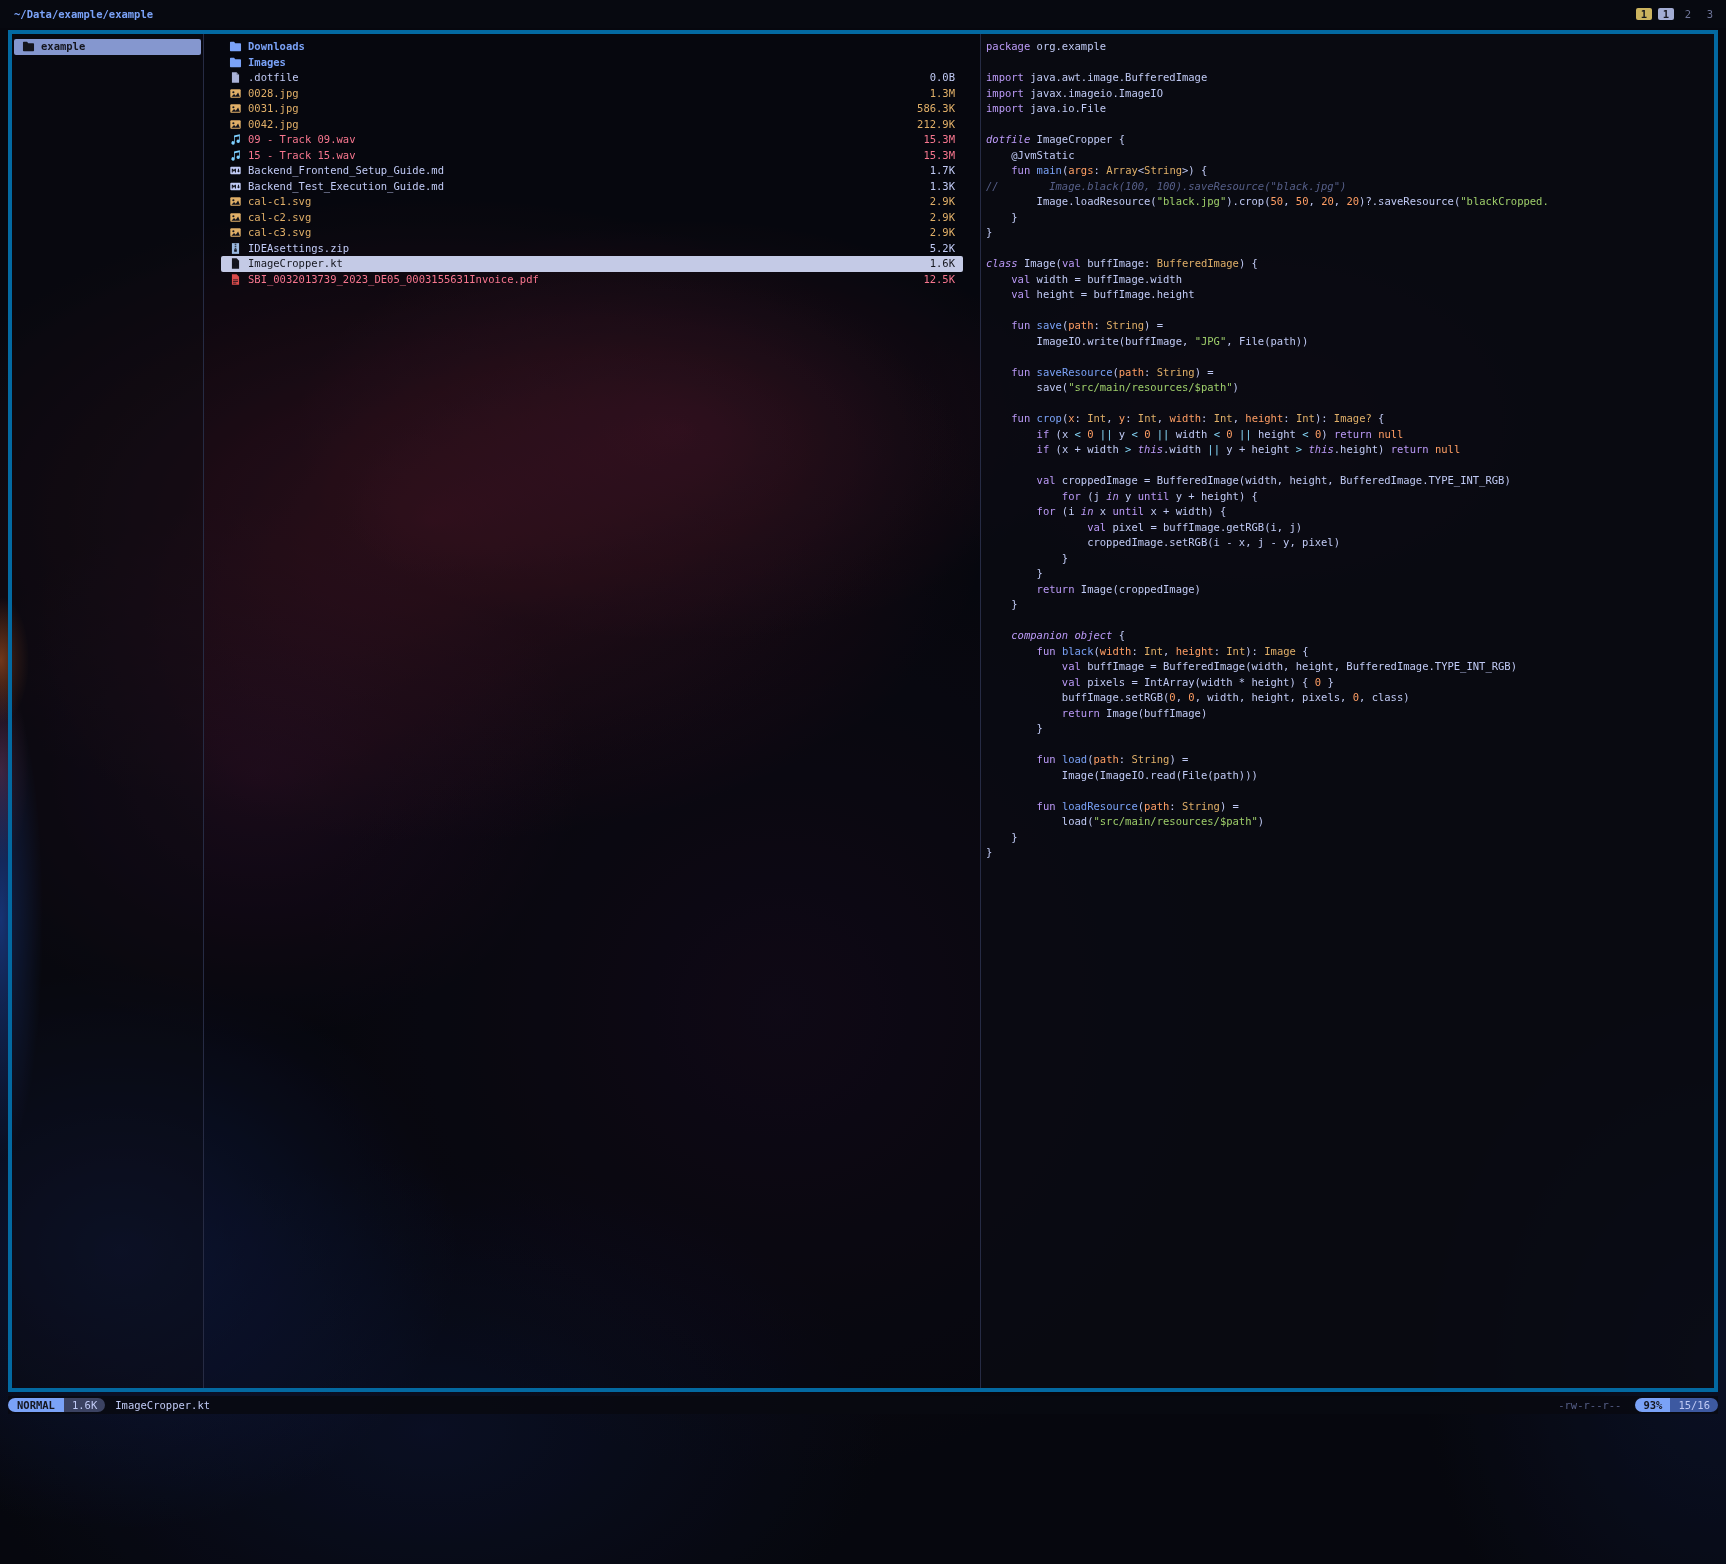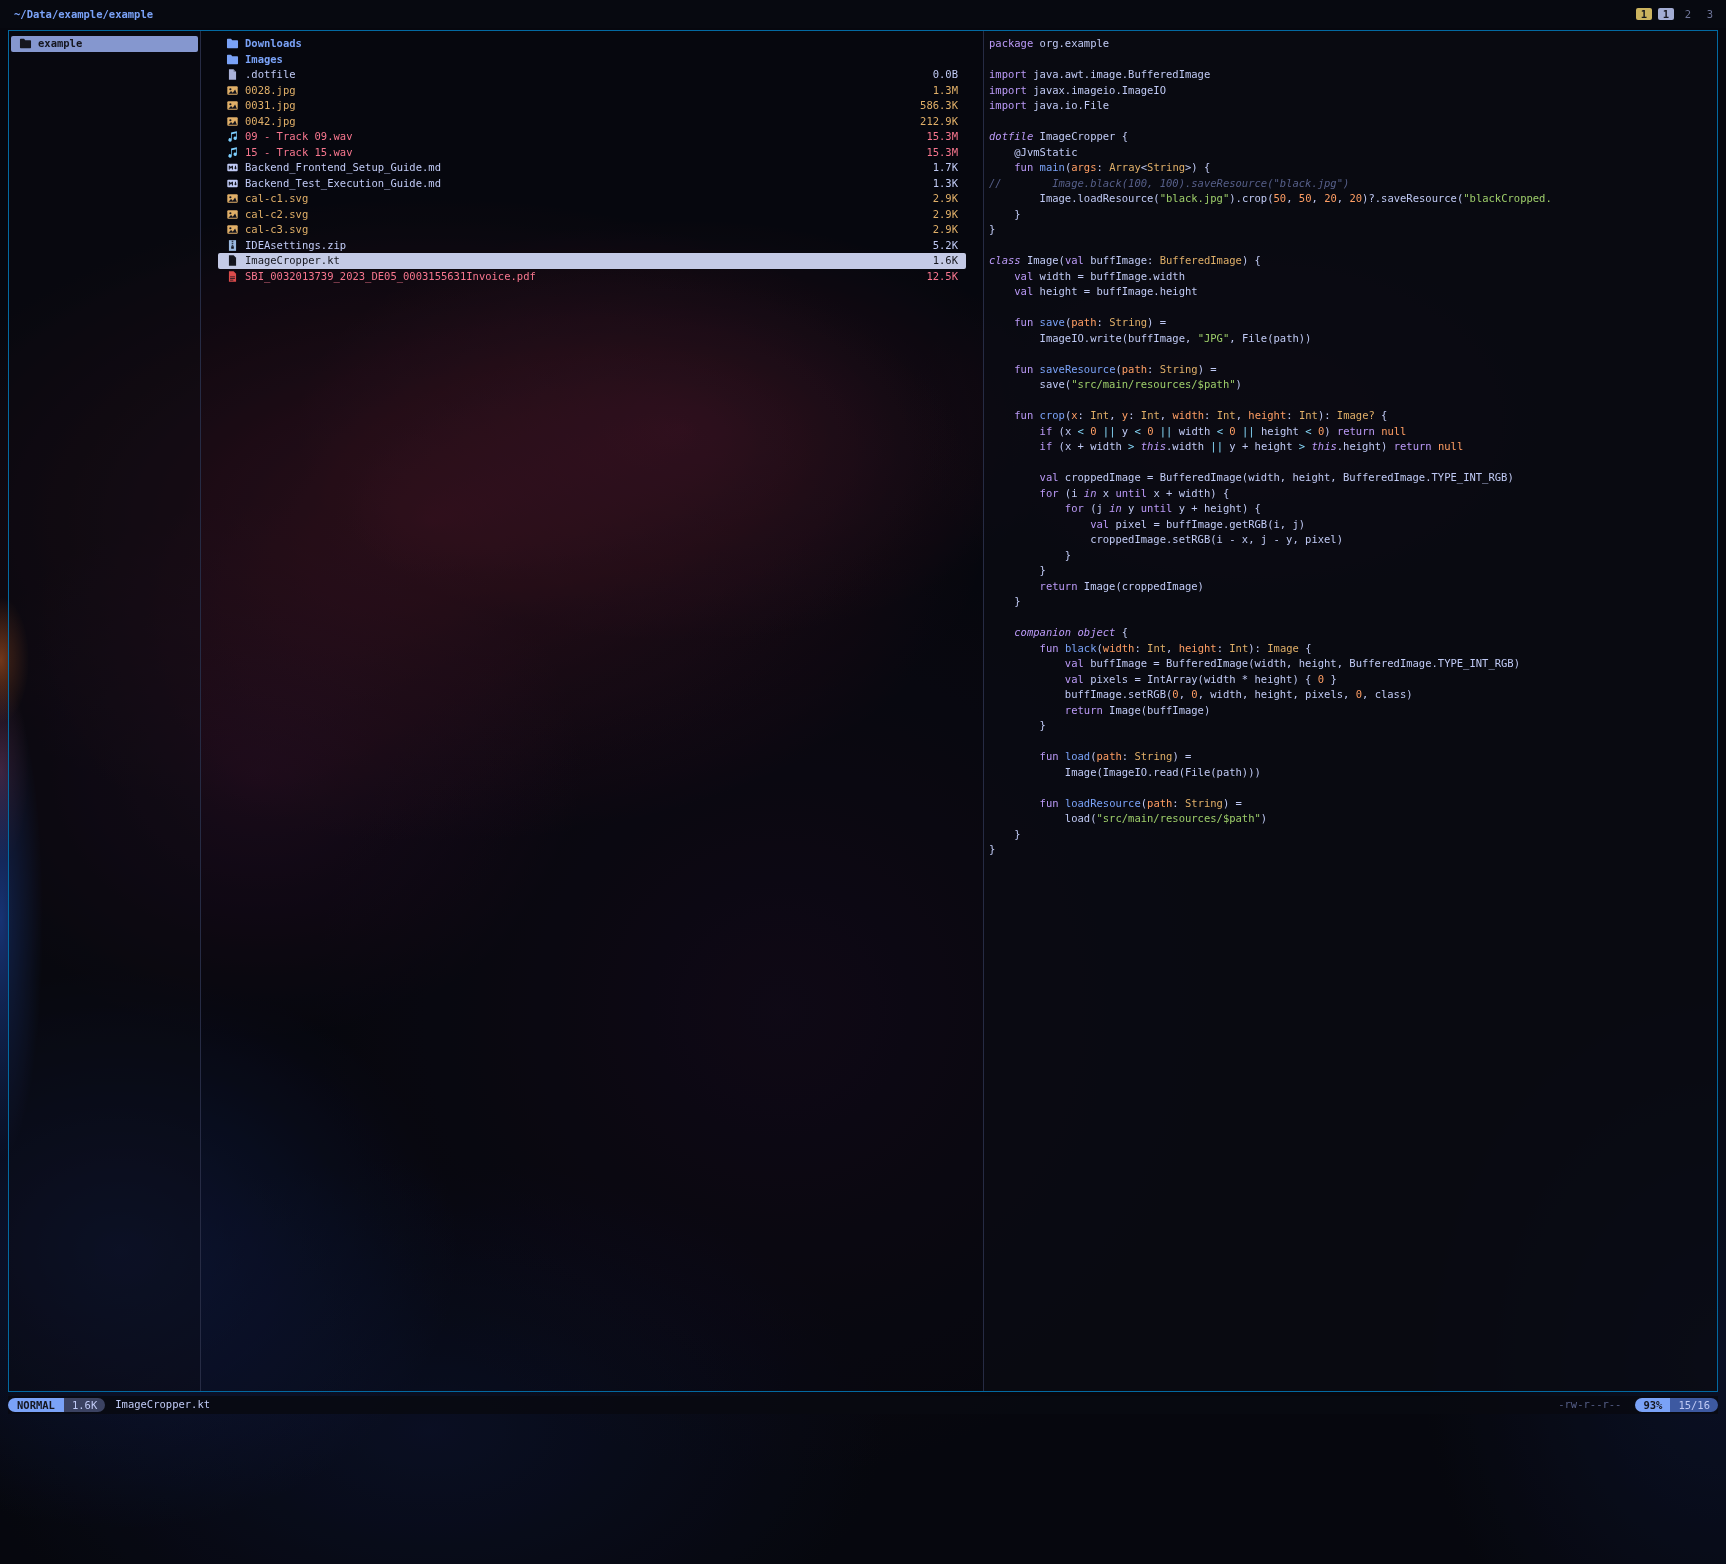--- a/index.html
+++ b/index.html
@@ -26,21 +26,21 @@
   
   .topbar{position:absolute;left:0;top:0;width:100%;height:28px;display:flex;align-items:center;
     padding:0 8px 0 14px;background:rgba(8,9,16,.85)}
   .path{color:#7aa2f7;font-weight:700}
   .tabs{margin-left:auto;display:flex;gap:6px}
   .tab{min-width:16px;text-align:center;padding:0 4px;border-radius:2px;color:#6d7397;cursor:default}
   .tab-hl1{background:#cbb35f;color:#15161e;font-weight:700}
   .tab-hl2{background:#a3add4;color:#15161e;font-weight:700}
 
   
-  .main{position:absolute;left:8px;top:30px;width:1710px;height:1362px;display:flex;border:1px solid #0369a1}
+  .main{position:absolute;left:8px;top:30px;width:1710px;height:1362px;display:flex;border:4px solid #0369a1}
   .pane{padding-top:5px;overflow:hidden}
   .parent{width:192px;border-right:1px solid #262b44;background:rgba(10,11,18,.45)}
   .files{flex:1;border-right:1px solid #262b44;background:rgba(10,11,18,.12)}
   .preview{width:733px;background:rgba(10,11,19,.80);padding:5px 0 0 5px}
 
   .row,.frow{height:15.5px;line-height:15.5px;display:flex;align-items:center;padding:0 8px;white-space:nowrap}
   .icon{width:13px;height:13px;display:inline-block;margin-right:6px;flex:0 0 13px}
   .icon svg{width:13px;height:13px;display:block}
   .fname{overflow:hidden}
   .fsize{margin-left:auto;padding-left:8px}
@@ -78,21 +78,21 @@
   .t-pr{color:#ff9e64}
   .t-st{color:#9ece6a}
   .t-nm{color:#ff9e64}
   .t-cm{color:#565f89;font-style:italic}
   .t-op{color:#89ddff}
   .t-pl{color:#c0caf5}
 
   
   .statusbar{position:absolute;left:8px;top:1396px;width:1710px;height:18px;display:flex;align-items:center;
     background:rgba(8,9,16,.85)}
-  .sb-left,.sb-right{display:flex;align-items:flex-start}
+  .sb-left,.sb-right{display:flex;align-items:center}
   .sb-right{margin-left:auto}
   .sb-mode{background:#7aa2f7;color:#15161e;font-weight:700;padding:1px 9px;border-radius:8px 0 0 8px}
   .sb-size{background:#3b4261;color:#c0caf5;padding:1px 8px;border-radius:0 8px 8px 0}
   .sb-name{margin-left:10px;color:#c0caf5}
   .sb-perms{color:#565f89;margin-right:14px}
   .sb-pct{background:#7aa2f7;color:#15161e;font-weight:700;padding:1px 8px;border-radius:8px 0 0 8px}
   .sb-pos{background:#3d59a1;color:#c0caf5;padding:1px 8px;border-radius:0 8px 8px 0}
 </style>
 </head>
 <body>
@@ -309,22 +309,22 @@
         <div class="cl"><span class="t-pl">        ImageIO.write(buffImage, </span><span class="t-st">"JPG"</span><span class="t-pl">, File(path))</span></div>
         <div class="cl">&nbsp;</div>
         <div class="cl"><span class="t-pl">    </span><span class="t-kw">fun</span><span class="t-pl"> </span><span class="t-fn">saveResource</span><span class="t-pl">(</span><span class="t-pr">path</span><span class="t-pl">: </span><span class="t-ty">String</span><span class="t-pl">) =</span></div>
         <div class="cl"><span class="t-pl">        save(</span><span class="t-st">"src/main/resources/$path"</span><span class="t-pl">)</span></div>
         <div class="cl">&nbsp;</div>
         <div class="cl"><span class="t-pl">    </span><span class="t-kw">fun</span><span class="t-pl"> </span><span class="t-fn">crop</span><span class="t-pl">(</span><span class="t-pr">x</span><span class="t-pl">: </span><span class="t-ty">Int</span><span class="t-pl">, </span><span class="t-pr">y</span><span class="t-pl">: </span><span class="t-ty">Int</span><span class="t-pl">, </span><span class="t-pr">width</span><span class="t-pl">: </span><span class="t-ty">Int</span><span class="t-pl">, </span><span class="t-pr">height</span><span class="t-pl">: </span><span class="t-ty">Int</span><span class="t-pl">): </span><span class="t-ty">Image?</span><span class="t-pl"> {</span></div>
         <div class="cl"><span class="t-pl">        </span><span class="t-kw">if</span><span class="t-pl"> (x </span><span class="t-op">&lt;</span><span class="t-pl"> </span><span class="t-nm">0</span><span class="t-pl"> </span><span class="t-op">||</span><span class="t-pl"> y </span><span class="t-op">&lt;</span><span class="t-pl"> </span><span class="t-nm">0</span><span class="t-pl"> </span><span class="t-op">||</span><span class="t-pl"> width </span><span class="t-op">&lt;</span><span class="t-pl"> </span><span class="t-nm">0</span><span class="t-pl"> </span><span class="t-op">||</span><span class="t-pl"> height </span><span class="t-op">&lt;</span><span class="t-pl"> </span><span class="t-nm">0</span><span class="t-pl">) </span><span class="t-kw">return</span><span class="t-pl"> </span><span class="t-nm">null</span></div>
         <div class="cl"><span class="t-pl">        </span><span class="t-kw">if</span><span class="t-pl"> (x + width </span><span class="t-op">&gt;</span><span class="t-pl"> </span><span class="t-kwi">this</span><span class="t-pl">.width </span><span class="t-op">||</span><span class="t-pl"> y + height </span><span class="t-op">&gt;</span><span class="t-pl"> </span><span class="t-kwi">this</span><span class="t-pl">.height) </span><span class="t-kw">return</span><span class="t-pl"> </span><span class="t-nm">null</span></div>
         <div class="cl">&nbsp;</div>
         <div class="cl"><span class="t-pl">        </span><span class="t-kw">val</span><span class="t-pl"> croppedImage = BufferedImage(width, height, BufferedImage.TYPE_INT_RGB)</span></div>
+        <div class="cl"><span class="t-pl">            </span><span class="t-kw">for</span><span class="t-pl"> (j </span><span class="t-kwi">in</span><span class="t-pl"> y </span><span class="t-kw">until</span><span class="t-pl"> y + height) {</span></div>
         <div class="cl"><span class="t-pl">        </span><span class="t-kw">for</span><span class="t-pl"> (i </span><span class="t-kwi">in</span><span class="t-pl"> x </span><span class="t-kw">until</span><span class="t-pl"> x + width) {</span></div>
-        <div class="cl"><span class="t-pl">            </span><span class="t-kw">for</span><span class="t-pl"> (j </span><span class="t-kwi">in</span><span class="t-pl"> y </span><span class="t-kw">until</span><span class="t-pl"> y + height) {</span></div>
         <div class="cl"><span class="t-pl">                </span><span class="t-kw">val</span><span class="t-pl"> pixel = buffImage.getRGB(i, j)</span></div>
         <div class="cl"><span class="t-pl">                croppedImage.setRGB(i - x, j - y, pixel)</span></div>
         <div class="cl"><span class="t-pl">            }</span></div>
         <div class="cl"><span class="t-pl">        }</span></div>
         <div class="cl"><span class="t-pl">        </span><span class="t-kw">return</span><span class="t-pl"> Image(croppedImage)</span></div>
         <div class="cl"><span class="t-pl">    }</span></div>
         <div class="cl">&nbsp;</div>
         <div class="cl"><span class="t-pl">    </span><span class="t-kwi">companion object</span><span class="t-pl"> {</span></div>
         <div class="cl"><span class="t-pl">        </span><span class="t-kw">fun</span><span class="t-pl"> </span><span class="t-fn">black</span><span class="t-pl">(</span><span class="t-pr">width</span><span class="t-pl">: </span><span class="t-ty">Int</span><span class="t-pl">, </span><span class="t-pr">height</span><span class="t-pl">: </span><span class="t-ty">Int</span><span class="t-pl">): </span><span class="t-ty">Image</span><span class="t-pl"> {</span></div>
         <div class="cl"><span class="t-pl">            </span><span class="t-kw">val</span><span class="t-pl"> buffImage = BufferedImage(width, height, BufferedImage.TYPE_INT_RGB)</span></div>

